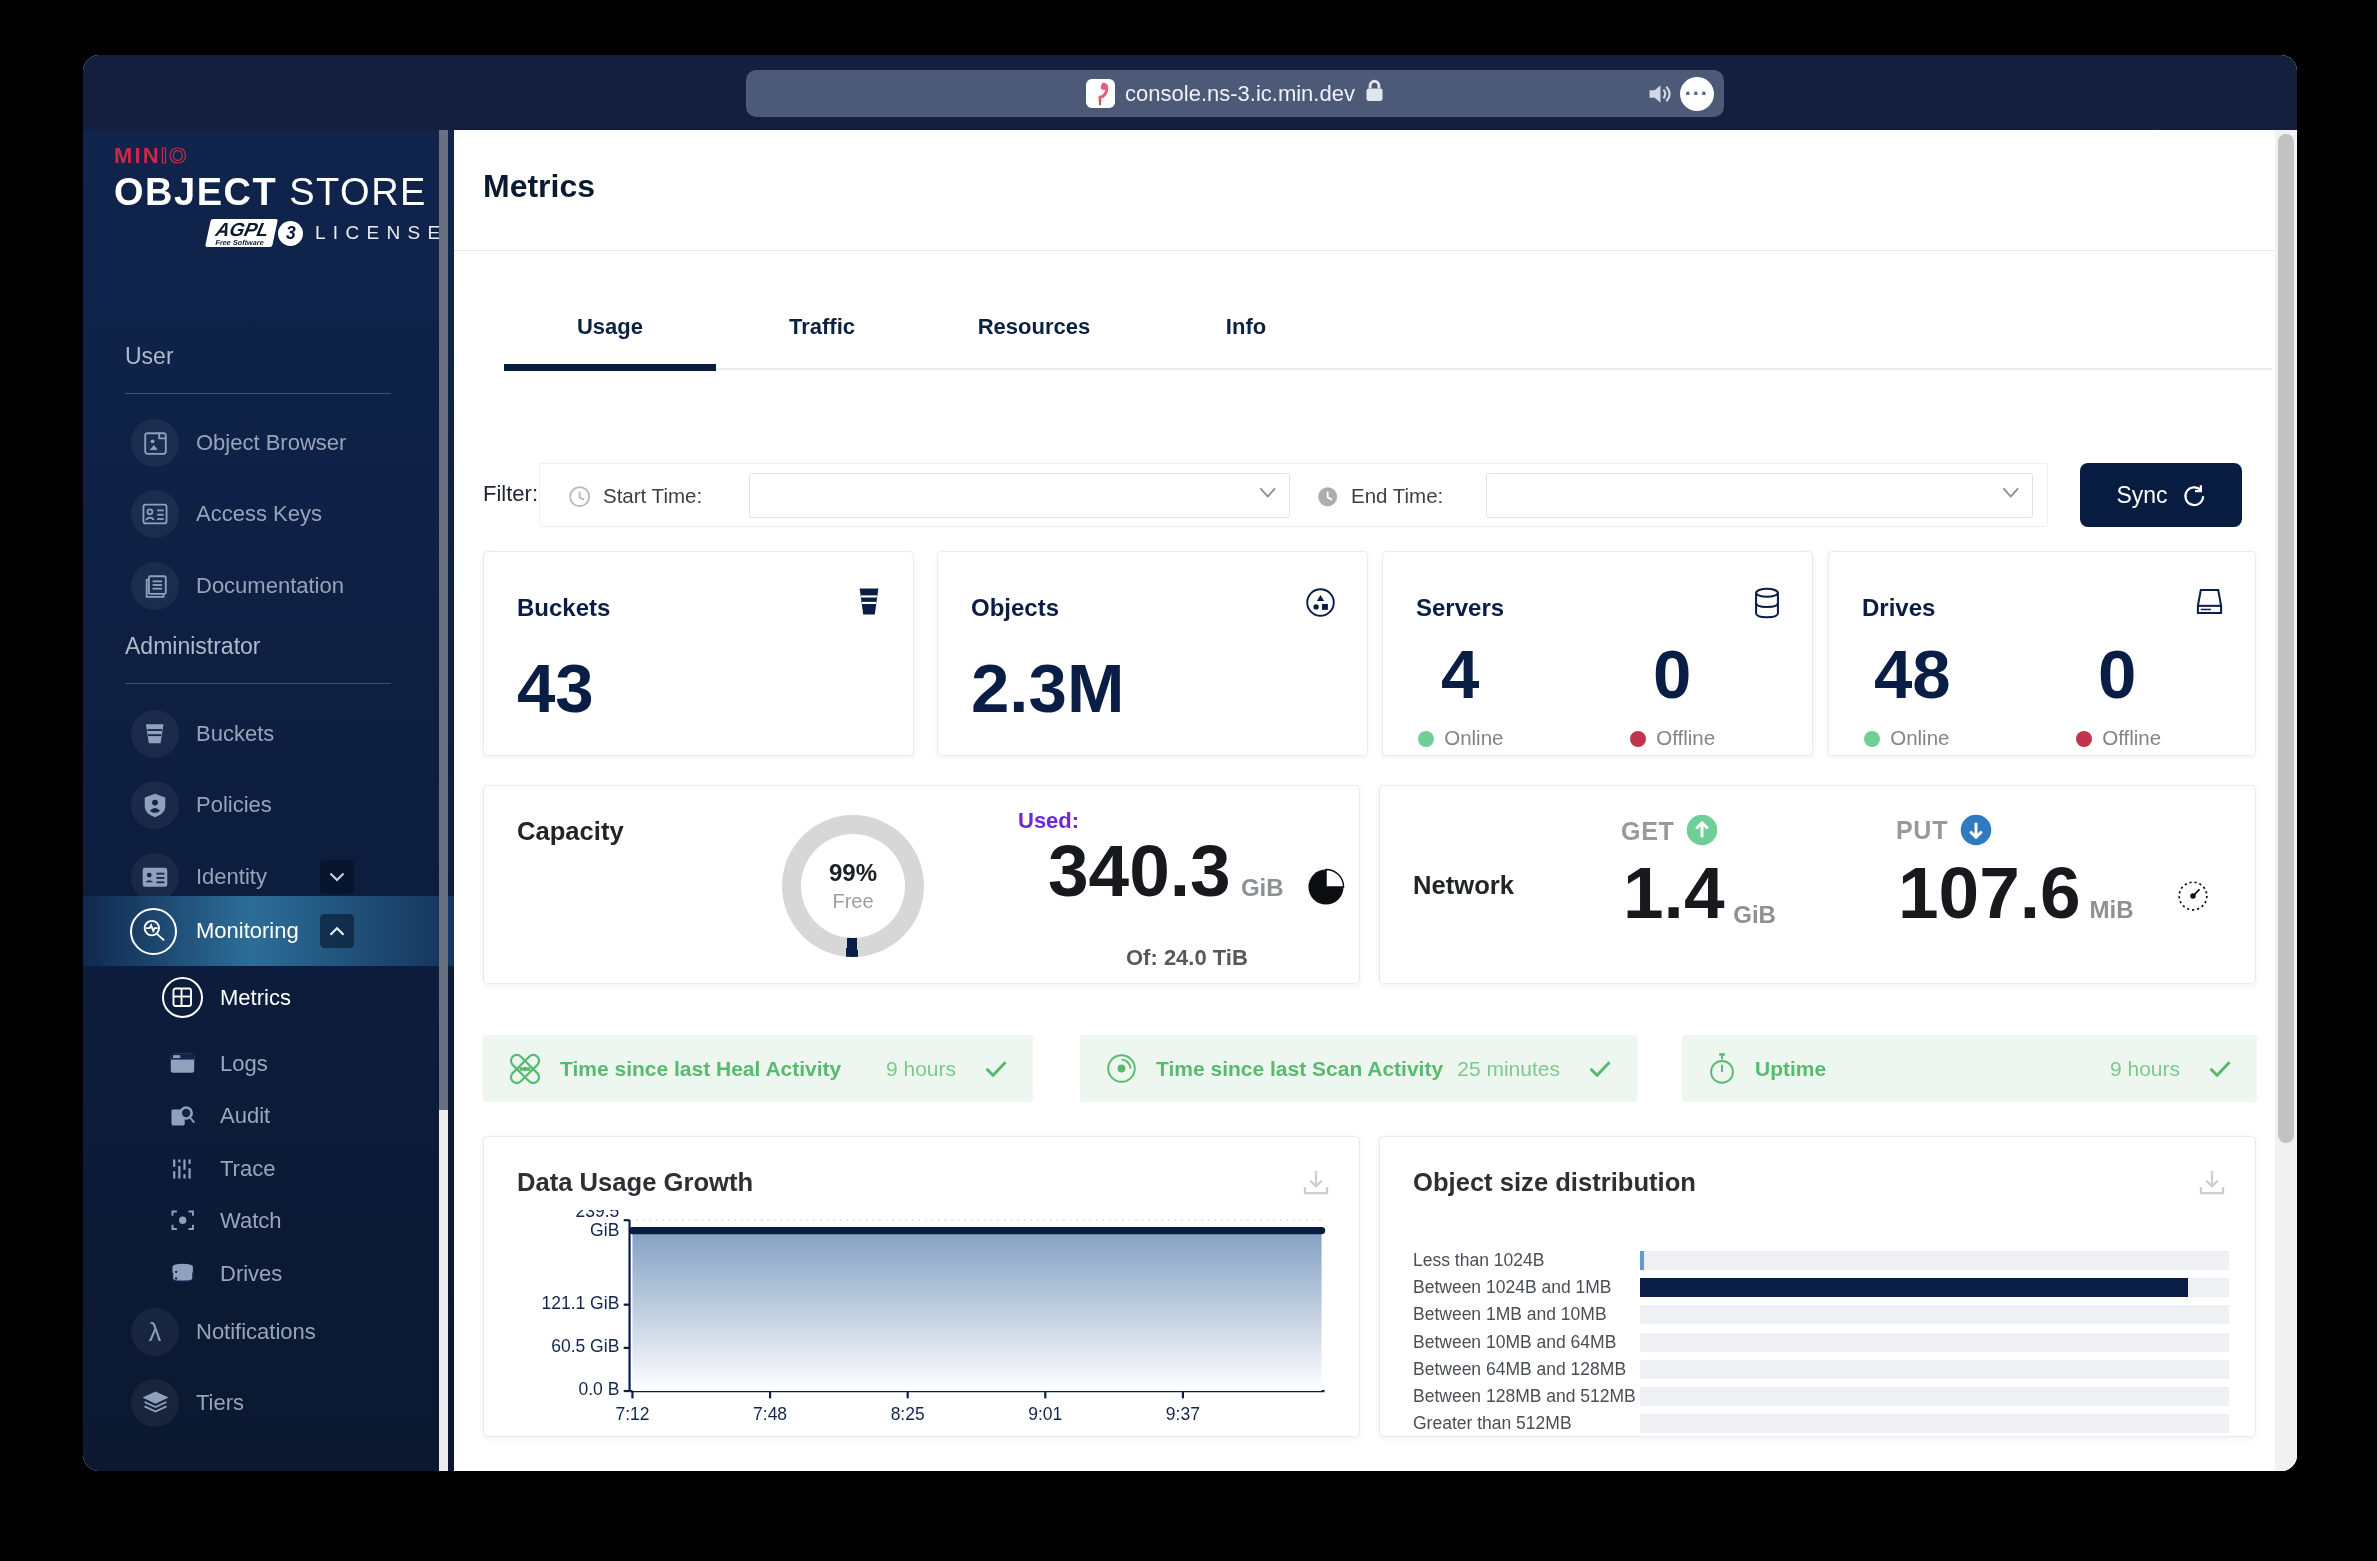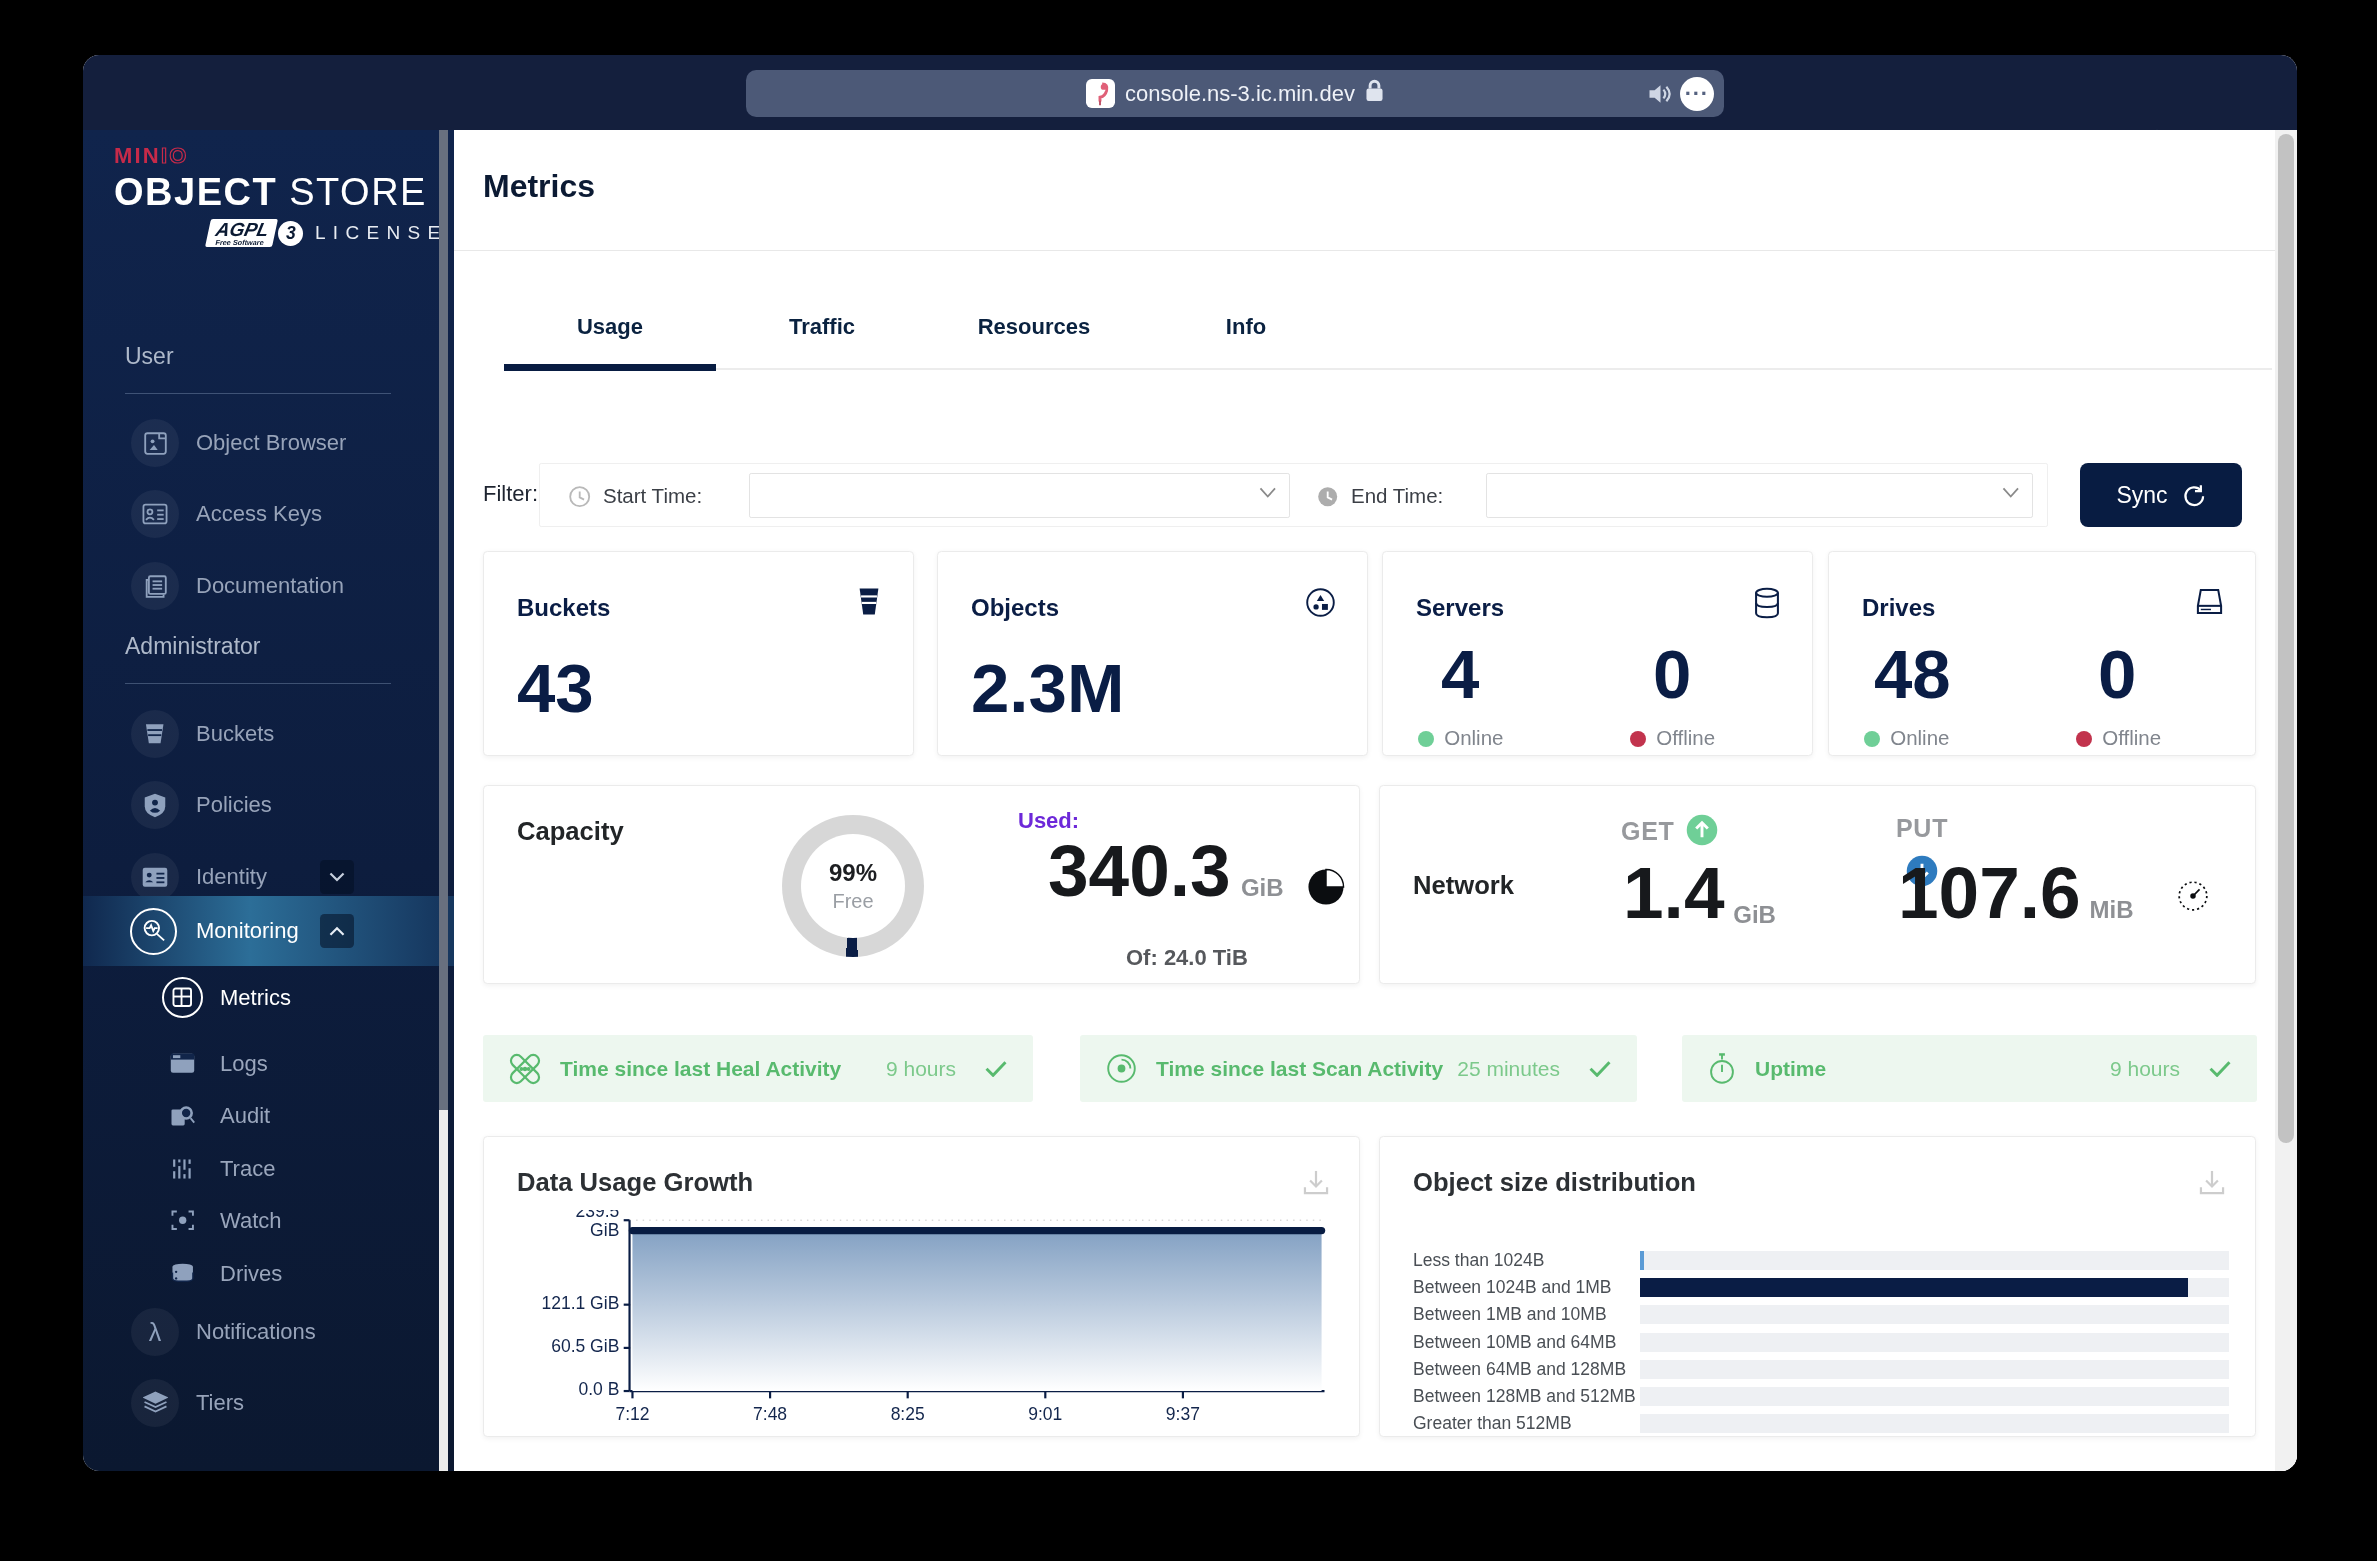--- a/index.html
+++ b/index.html
@@ -495,21 +495,21 @@
         <span style="font-size:25px;font-weight:800;color:#97999d;letter-spacing:0.7px;">GET</span>
         <svg width="32" height="32" viewBox="0 0 44 44">
               <circle cx="22" cy="22" r="21" fill="#6fcf97"></circle>
               <path d="M22 32 V13 M14 20 l8 -8 8 8" stroke="#fff" stroke-width="4" fill="none"></path>
             </svg>
       </div>
       <div style="position:absolute;left:243px;top:70px;display:flex;align-items:flex-end;gap:8.8px;">
         <span style="font-size:73px;font-weight:800;color:#17191c;line-height:1;">1.4</span>
         <span style="font-size:24px;font-weight:700;color:#8e9094;">GiB</span>
       </div>
-      <div style="position:absolute;left:516px;top:28px;display:flex;align-items:center;gap:11.7px;flex-direction:column;">
+      <div style="position:absolute;left:516px;top:28px;display:flex;align-items:center;gap:11.7px;">
         <span style="font-size:25px;font-weight:800;color:#97999d;letter-spacing:0.7px;">PUT</span>
         <svg width="32" height="32" viewBox="0 0 44 44">
               <circle cx="22" cy="22" r="21" fill="#2e7bbf"></circle>
               <path d="M22 12 V31 M14 24 l8 8 8 -8" stroke="#fff" stroke-width="4" fill="none"></path>
             </svg>
       </div>
       <div style="position:absolute;left:518px;top:70px;display:flex;align-items:baseline;gap:8.8px;">
         <span style="font-size:73px;font-weight:800;color:#17191c;line-height:1;">107.6</span>
         <span style="font-size:24px;font-weight:700;color:#8e9094;">MiB</span>
       </div>

